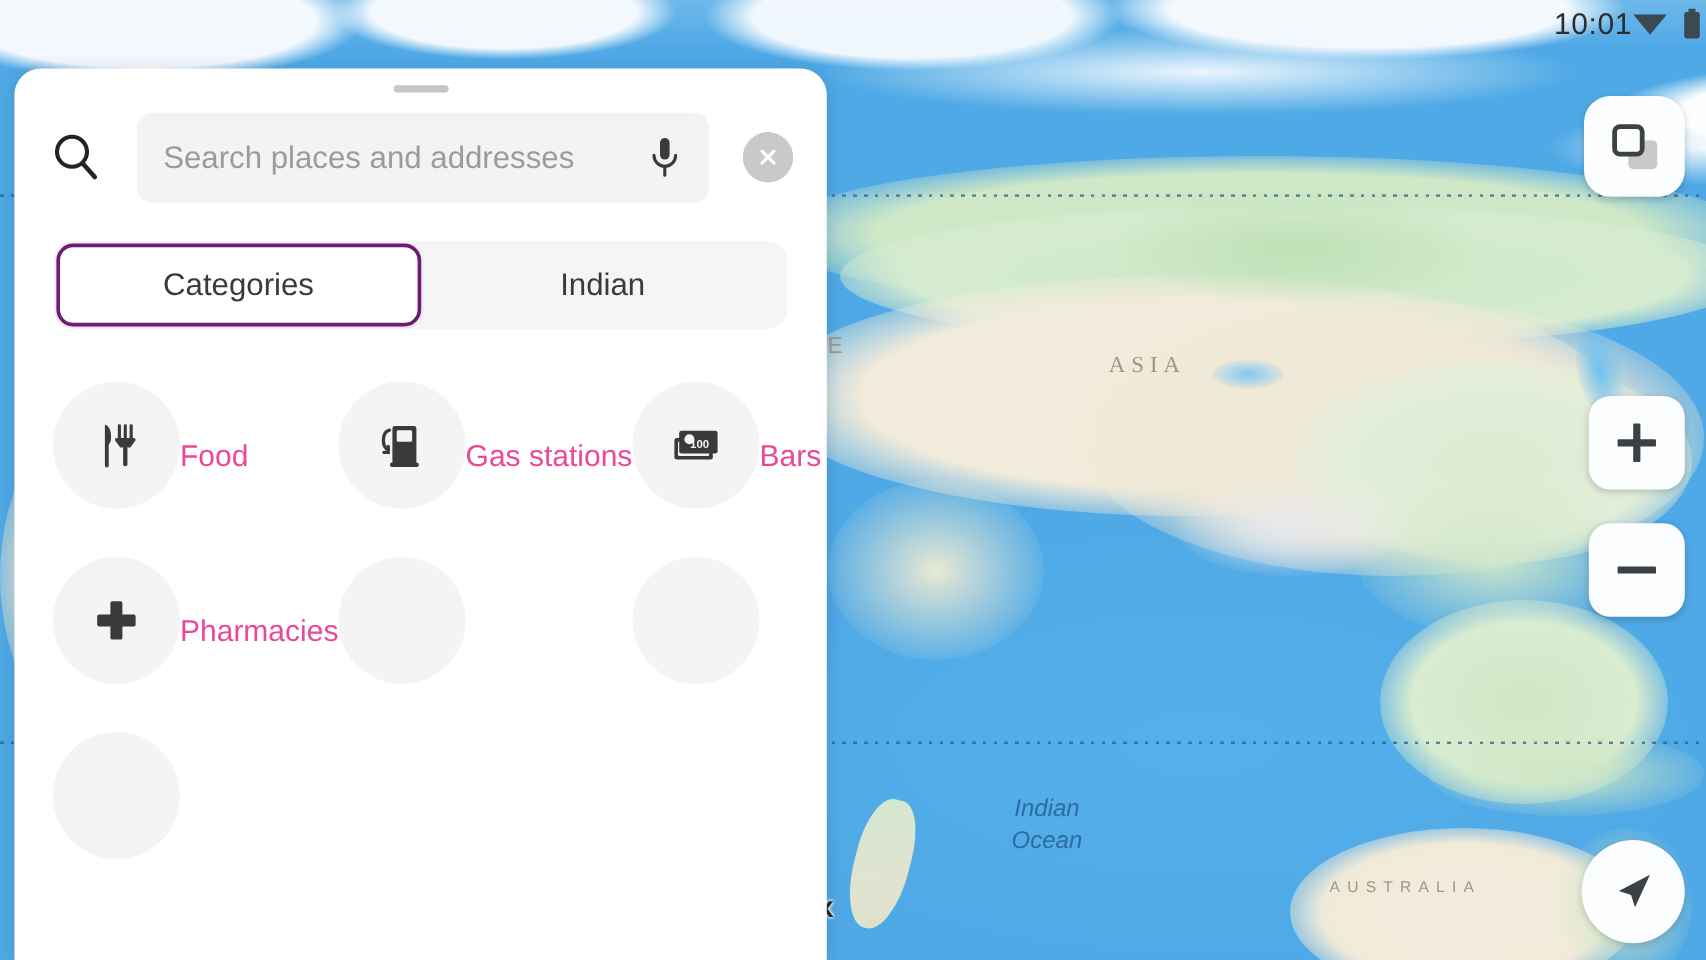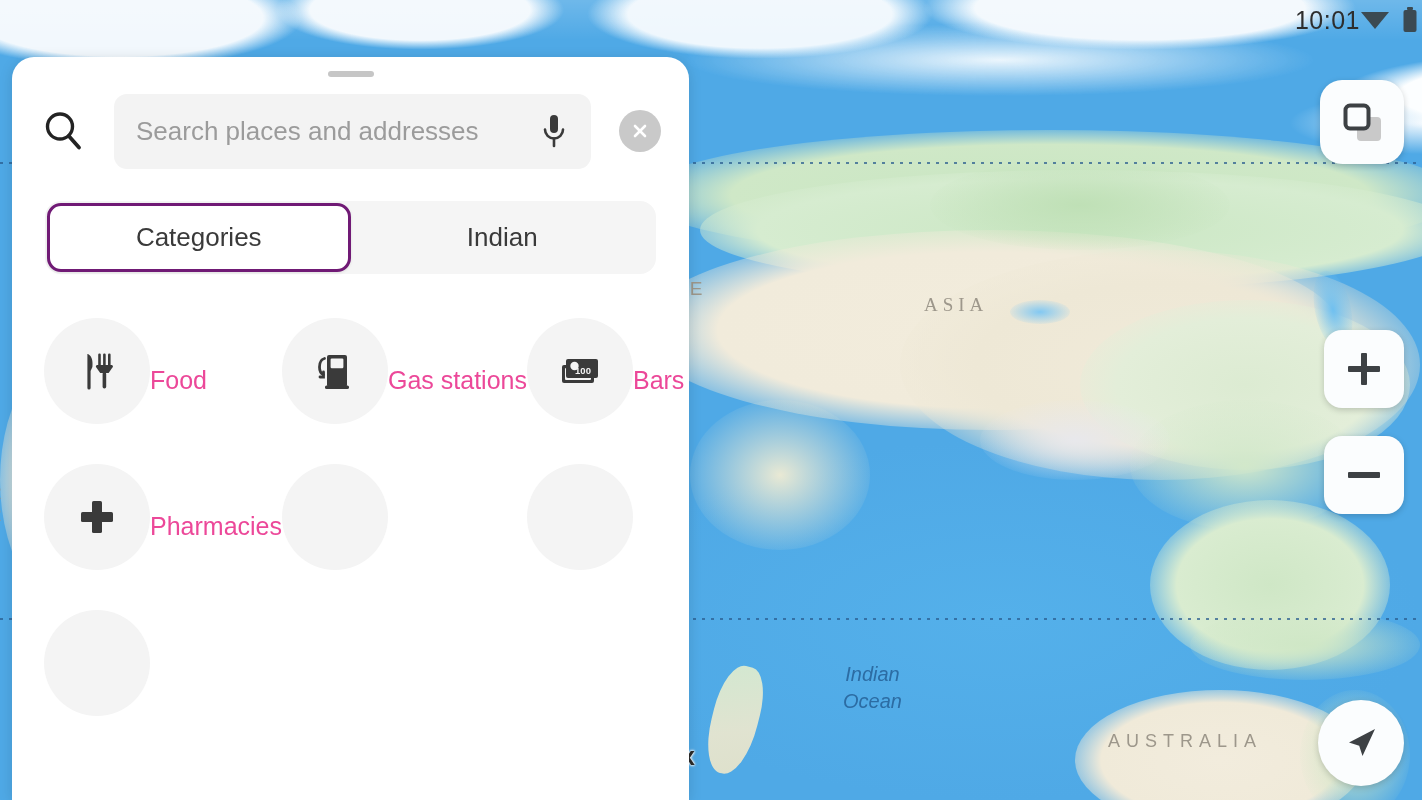--- a/index.html
+++ b/index.html
@@ -134,21 +134,21 @@
   .map-label {
     position:absolute;
     color:#9d978b;
     letter-spacing:5px;
     font-size:19px;
     white-space:nowrap;
     user-select:none;
   }
   .map-label.asia { left:924px; top:294px;font-family:Liberation Serif, serif; }
   .map-label.europe { left:672px; top:278px; }
-  .map-label.australia { left:1108px; top:731px; font-size:18px; letter-spacing:6px;}
+  .map-label.australia { left:1108px; top:731px; font-size:13px; letter-spacing:6px;}
   .map-label.africa-sliver { left:-12px; top:482px; letter-spacing:4px; }
   .ocean-label {
     position:absolute;
     color:#2c6ca3;
     font-size:20px;
     font-style:italic;
     line-height:27px;
     user-select:none;
     text-align:center;
   }

